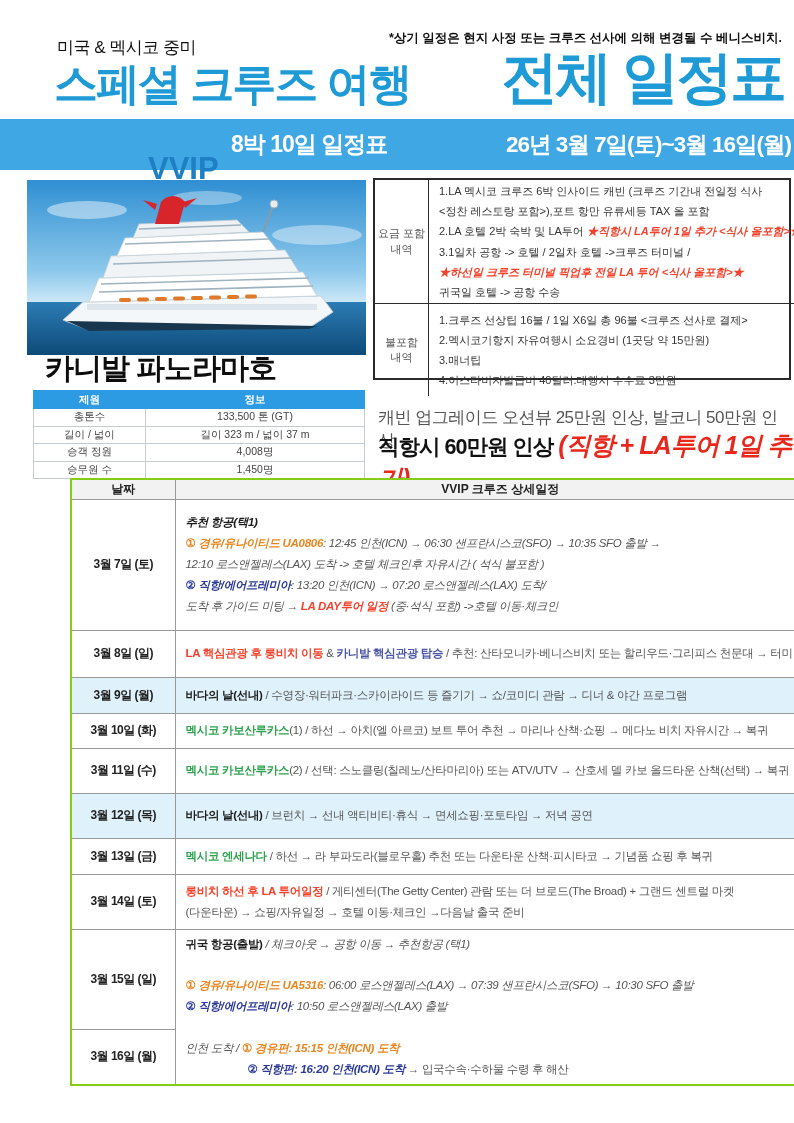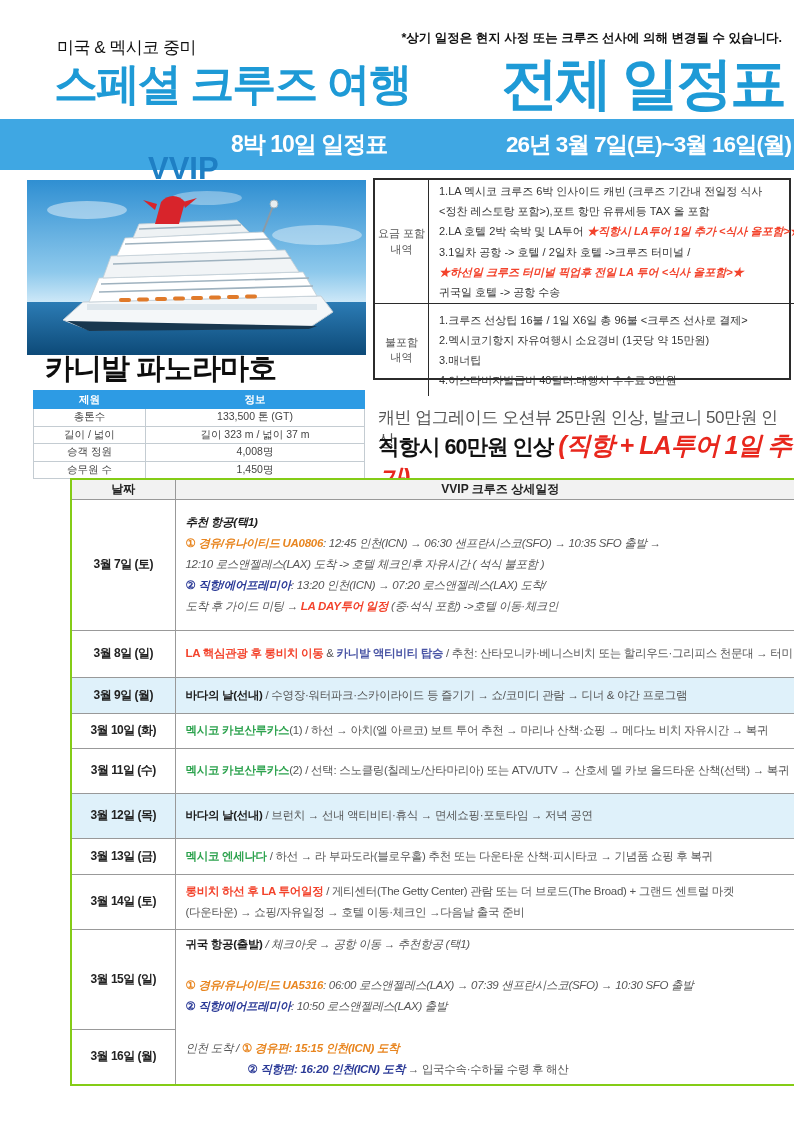--- a/index.html
+++ b/index.html
@@ -3,21 +3,21 @@
 <meta charset="utf-8">
 <style>
   * { margin:0; padding:0; box-sizing:border-box; }
   body { background:#e8e8e8; font-family:"Liberation Sans", sans-serif; }
   .page { position:relative; width:794px; height:1123px; background:#ffffff; margin:0 auto; overflow:hidden; }
 
   
   .region-label { position:absolute; left:57px; top:36px; font-size:17px; color:#111; font-weight:500; letter-spacing:-0.5px; }
   .main-title { position:absolute; left:54px; top:55px; font-size:44px; font-weight:800; color:#1E9AD6; letter-spacing:-2px; }
   .top-note { position:absolute; right:12px; top:30px; font-size:12.5px; font-weight:600; color:#111; }
-  .schedule-title { position:absolute; right:10px; top:46px; font-size:57px; font-weight:800; color:#1E9AD6; letter-spacing:-3px; }
+  .schedule-title { position:absolute; right:10px; top:40px; font-size:57px; font-weight:800; color:#1E9AD6; letter-spacing:-3px; }
 
   
   .banner { position:absolute; left:0; top:119px; width:794px; height:51px; background:#3FA7E3; }
   .banner .vvip { position:absolute; left:148px; top:0; line-height:51px; font-size:31px; font-weight:800; color:#1E7FC4; letter-spacing:0px;margin-top:24px; }
   .banner .duration { position:absolute; left:231px; top:0; line-height:51px; font-size:23px; font-weight:800; color:#fff; letter-spacing:-1px; }
   .banner .dates { position:absolute; left:506px; top:0; line-height:51px; font-size:22.5px; font-weight:700; color:#fff; letter-spacing:-1px; }
 
   
   .ship-photo { position:absolute; left:27px; top:180px; width:339px; height:175px; }
   .ship-photo svg { display:block; width:100%; height:100%; }
@@ -59,21 +59,21 @@
   .s-gr { color:#2EA34F; }
   .s-bl { color:#4A55A5; }
 </style>
 </head>
 <body>
 
 <div class="page">
 
   <div class="region-label">미국 &amp; 멕시코 중미</div>
   <div class="main-title">스페셜 크루즈 여행</div>
-  <div class="top-note">*상기 일정은 현지 사정 또는 크루즈 선사에 의해 변경될 수 있습니다.</div>
+  <div class="top-note">*상기 일정은 현지 사정 또는 크루즈 선사에 의해 변경될 수 베니스비치.</div>
   <div class="schedule-title">전체 일정표</div>
 
   <div class="banner">
     <span class="vvip">VVIP</span>
     <span class="duration">8박 10일 일정표</span>
     <span class="dates">26년 3월 7일(토)~3월 16일(월)</span>
   </div>
 
   <div class="ship-photo">
     <svg viewBox="0 0 339 175" preserveAspectRatio="none">
@@ -199,21 +199,21 @@
             <div class="dline"><span class="s-b s-i s-dk">추천 항공(택1)</span></div>
             <div class="dline"><span class="s-or s-b">① </span><span class="s-or s-b s-i">경유/유나이티드 UA0806</span><span class="s-i">: 12:45 인천(ICN) → 06:30 샌프란시스코(SFO) → 10:35 SFO 출발 →</span></div>
             <div class="dline"><span class="s-i">12:10 로스앤젤레스(LAX) 도착 -&gt; 호텔 체크인후 자유시간 ( 석식 불포함 )</span></div>
             <div class="dline"><span class="s-nv s-b">② </span><span class="s-nv s-b s-i">직항/에어프레미아</span><span class="s-i">: 13:20 인천(ICN) → 07:20 로스앤젤레스(LAX) 도착/</span></div>
             <div class="dline"><span class="s-i">도착 후 가이드 미팅 → </span><span class="s-rd s-b s-i">LA DAY투어 일정 </span><span class="s-i">(중·석식 포함) -&gt;호텔 이동·체크인</span></div>
           </td>
         </tr>
         <tr style="height: 47px; padding-left: 45px;">
           <td class="date">3월 8일 (일)</td>
           <td class="detail">
-            <div class="dline"><span class="s-rd s-b">LA 핵심관광 후 롱비치 이동</span><span> &amp; </span><span class="s-bl s-b">카니발 액티비티 탑승</span><span> / 추천: 산타모니카·베니스비치 또는 할리우드·그리피스 천문대 → 터미널 체크인·보딩 → 출항 감상</span></div>
+            <div class="dline"><span class="s-rd s-b">LA 핵심관광 후 롱비치 이동</span><span> &amp; </span><span class="s-bl s-b">카니발 핵심관광 탑승</span><span> / 추천: 산타모니카·베니스비치 또는 할리우드·그리피스 천문대 → 터미널 체크인·보딩 → 출항 감상</span></div>
           </td>
         </tr>
         <tr class="lb" style="height: 36px;">
           <td class="date">3월 9일 (월)</td>
           <td class="detail">
             <div class="dline"><span class="s-dk s-b">바다의 날(선내)</span><span> / 수영장·워터파크·스카이라이드 등 즐기기 → 쇼/코미디 관람 → 디너 &amp; 야간 프로그램</span></div>
           </td>
         </tr>
         <tr style="height: 35px;">
           <td class="date">3월 10일 (화)</td>

